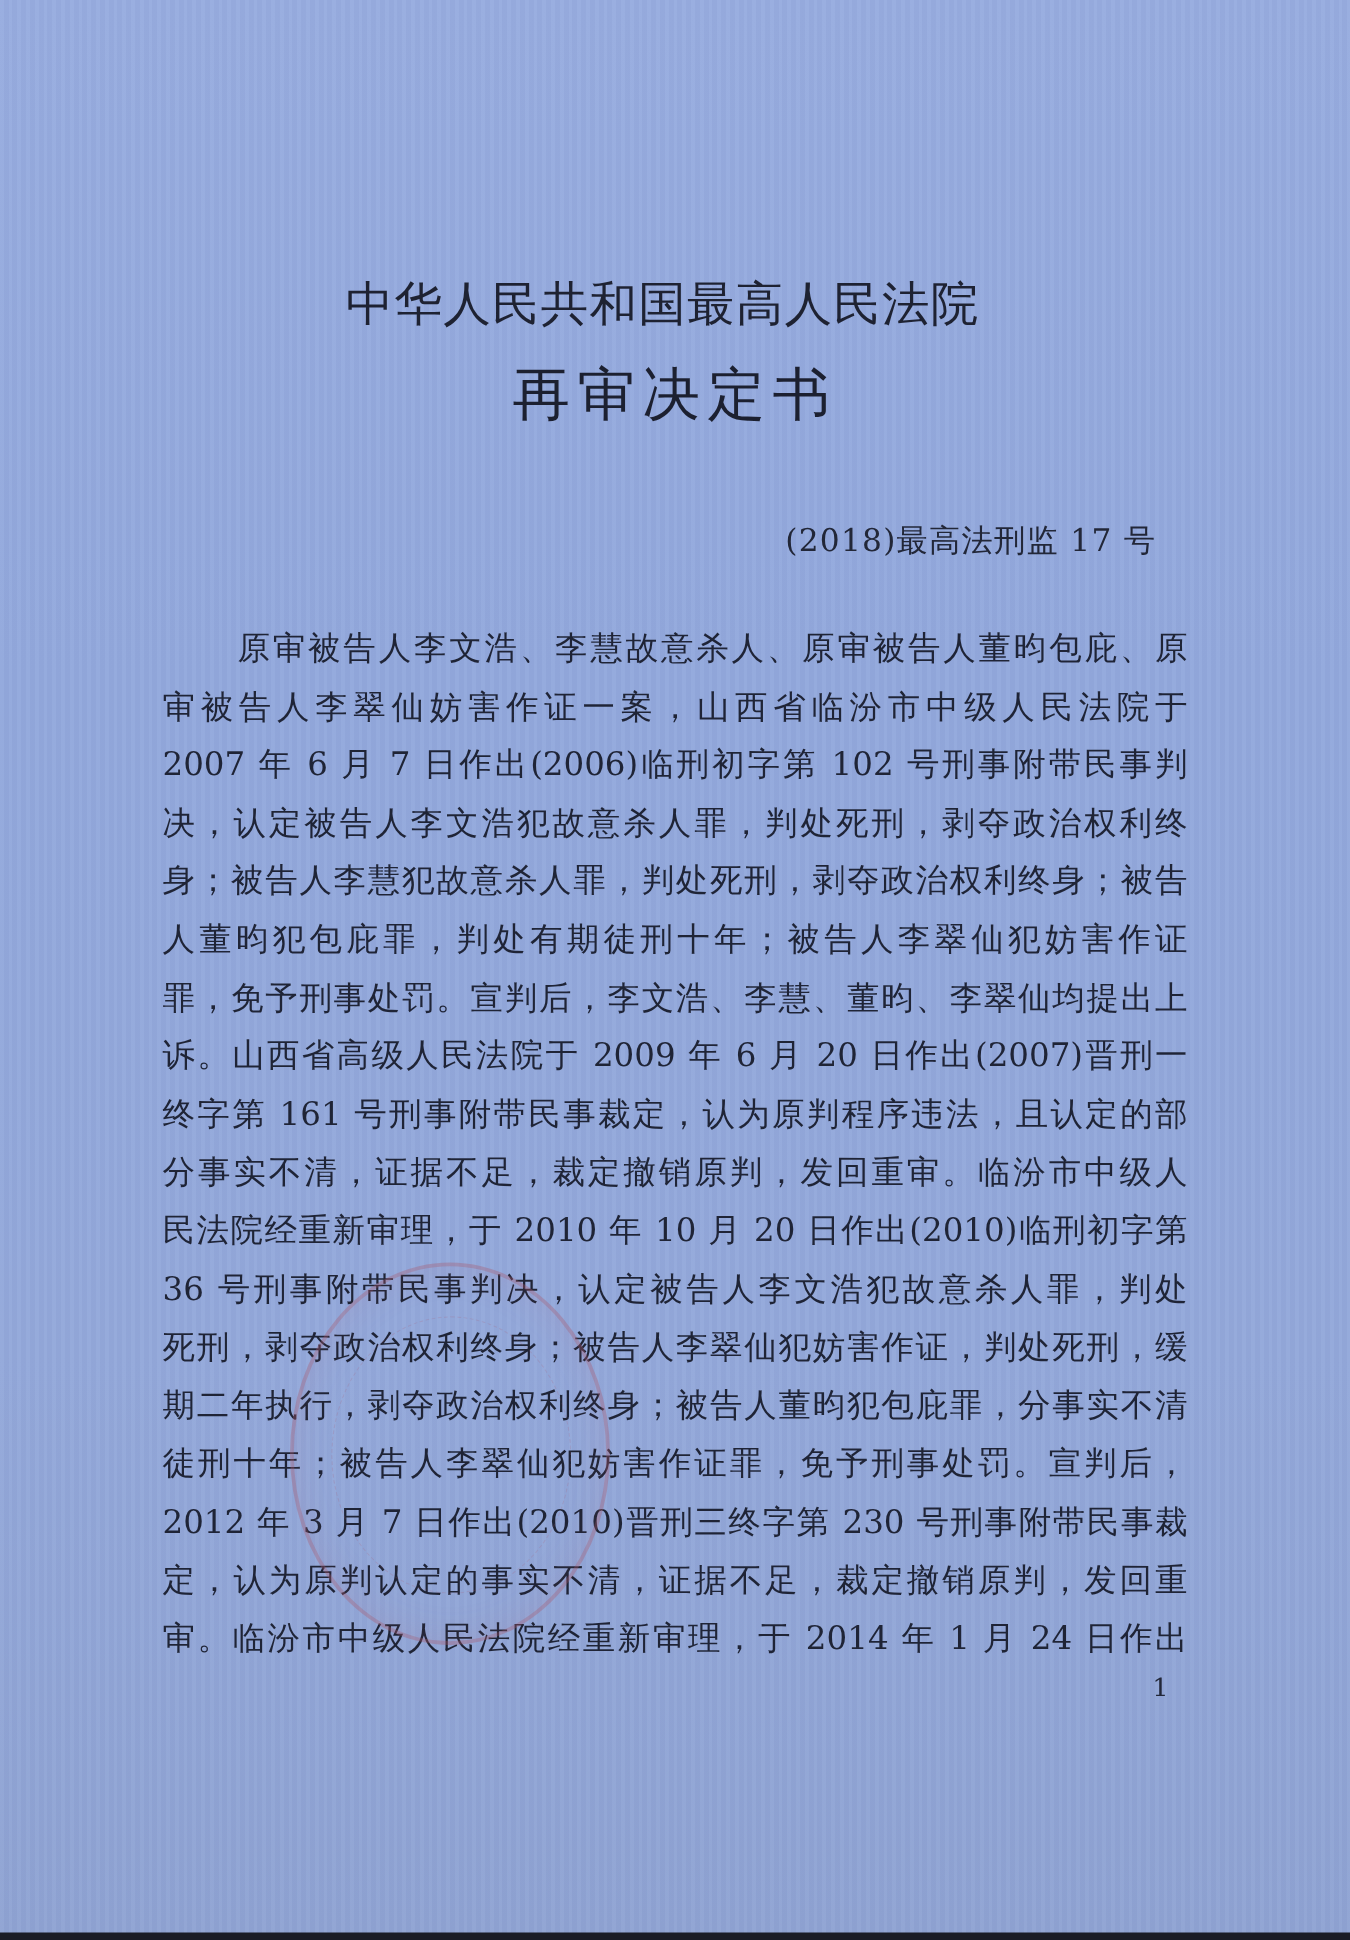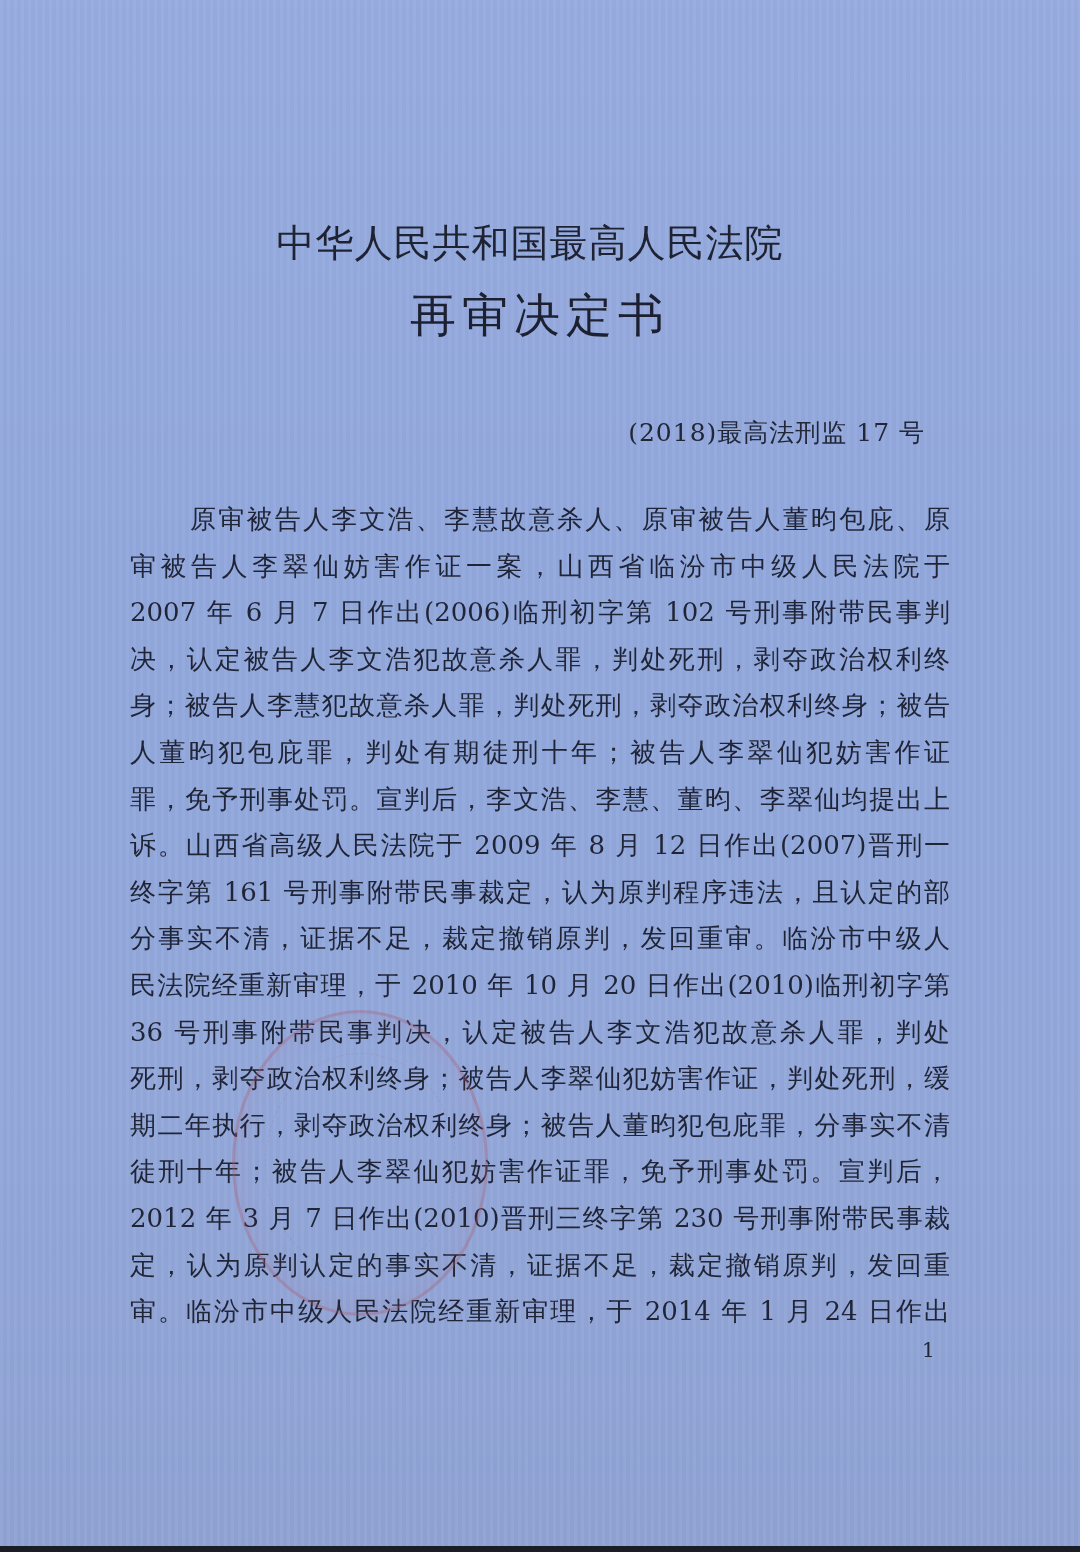--- a/index.html
+++ b/index.html
@@ -67,21 +67,21 @@
   <div class="docno">(2018)最高法刑监 17 号</div>
 
   <div class="body-text">
     <div class="line first">原审被告人李文浩、李慧故意杀人、原审被告人董昀包庇、原</div>
     <div class="line">审被告人李翠仙妨害作证一案，山西省临汾市中级人民法院于</div>
     <div class="line">2007 年 6 月 7 日作出(2006)临刑初字第 102 号刑事附带民事判</div>
     <div class="line">决，认定被告人李文浩犯故意杀人罪，判处死刑，剥夺政治权利终</div>
     <div class="line">身；被告人李慧犯故意杀人罪，判处死刑，剥夺政治权利终身；被告</div>
     <div class="line">人董昀犯包庇罪，判处有期徒刑十年；被告人李翠仙犯妨害作证</div>
     <div class="line">罪，免予刑事处罚。宣判后，李文浩、李慧、董昀、李翠仙均提出上</div>
-    <div class="line">诉。山西省高级人民法院于 2009 年 8 月 12 日作出(2007)晋刑一</div>
+    <div class="line">诉。山西省高级人民法院于 2009 年 6 月 20 日作出(2007)晋刑一</div>
     <div class="line">终字第 161 号刑事附带民事裁定，认为原判程序违法，且认定的部</div>
     <div class="line">分事实不清，证据不足，裁定撤销原判，发回重审。临汾市中级人</div>
     <div class="line">民法院经重新审理，于 2010 年 10 月 20 日作出(2010)临刑初字第</div>
     <div class="line">36 号刑事附带民事判决，认定被告人李文浩犯故意杀人罪，判处</div>
     <div class="line">死刑，剥夺政治权利终身；被告人李翠仙犯妨害作证，判处死刑，缓</div>
     <div class="line">期二年执行，剥夺政治权利终身；被告人董昀犯包庇罪，分事实不清</div>
     <div class="line">徒刑十年；被告人李翠仙犯妨害作证罪，免予刑事处罚。宣判后，</div>
     <div class="line">2012 年 3 月 7 日作出(2010)晋刑三终字第 230 号刑事附带民事裁</div>
     <div class="line">定，认为原判认定的事实不清，证据不足，裁定撤销原判，发回重</div>
     <div class="line">审。临汾市中级人民法院经重新审理，于 2014 年 1 月 24 日作出</div>

